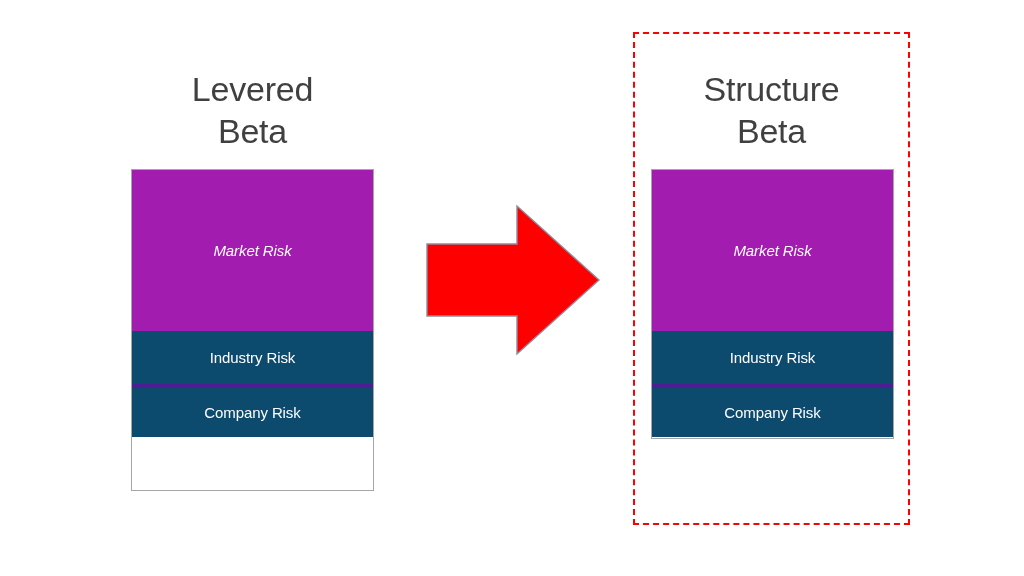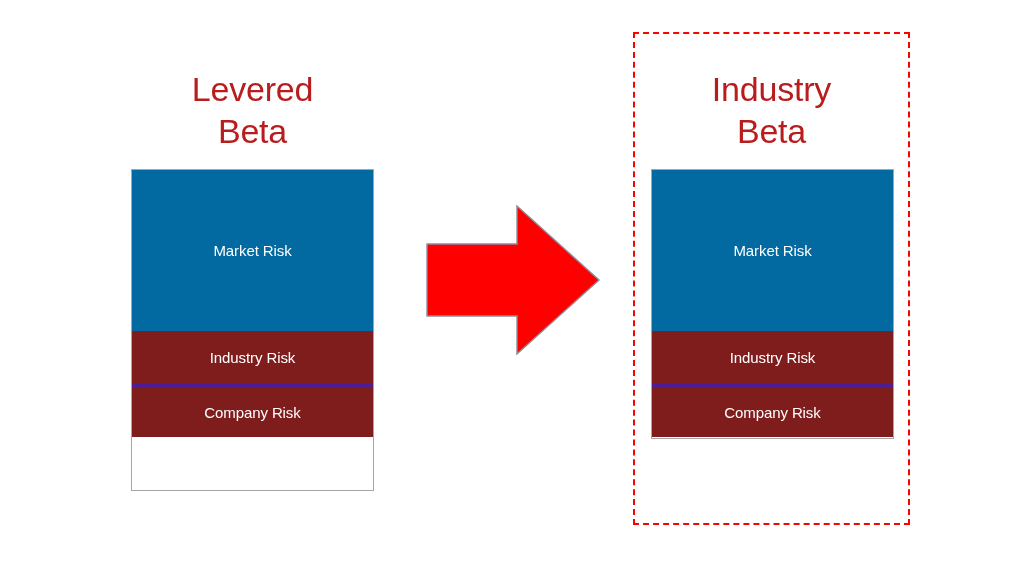--- a/index.html
+++ b/index.html
@@ -41,21 +41,21 @@
     border: 2px dashed #FF0000;
     box-sizing: border-box;
   }
 
   
   .group-title {
     position: absolute;
     left: 0;
     width: 100%;
     text-align: center;
-    color: #b91c1c;
+    color: #404040;
     font-weight: 400;
     font-size: 34px;
     line-height: 42px;
     letter-spacing: -0.2px;
     white-space: pre-line;
   }
 
   #levered-group .group-title { top: 36px; }
   #unlevered-group .group-title { top: 34px; }
 
@@ -88,25 +88,26 @@
     justify-content: center;
     color: #FFFFFF;
     font-size: 15px;
     font-weight: 400;
     letter-spacing: -0.1px;
     white-space: nowrap;
     overflow: hidden;
   }
 
   .segment.market {
-    background: #0369a1;
+    background: #a21caf;
+    font-style: italic;
   }
 
   .segment.sub {
-    background: #7f1d1d;
+    background: #0c4a6e;
   }
 
   .segment.sub + .segment.sub {
     border-top: 4px solid #4c1d95;
   }
 
   
   #transform-arrow {
     position: absolute;
     left: 425px;
@@ -149,21 +150,21 @@
   </div>
 
   <div id="transform-arrow">
     <svg viewBox="0 0 180 160" xmlns="http://www.w3.org/2000/svg">
       <polygon points="2,44 92,44 92,6 174,80 92,154 92,116 2,116" fill="#FF0000" stroke="#8C8C9E" stroke-width="1.4"></polygon>
     </svg>
   </div>
 
   <div class="group" id="unlevered-group">
 
-    <div class="group-title">Industry
+    <div class="group-title">Structure
 Beta</div>
 
     <div class="stack" id="unlevered-stack">
 
       <div class="segment market" style="height:161px;">
         <span>Market Risk</span>
       </div>
 
       <div class="segment sub" style="height:53px;">
         <span>Industry Risk</span>

